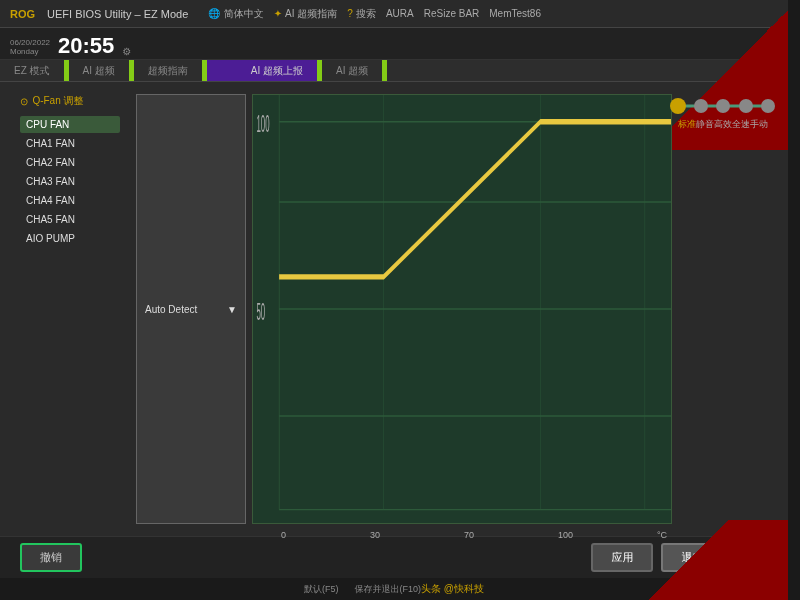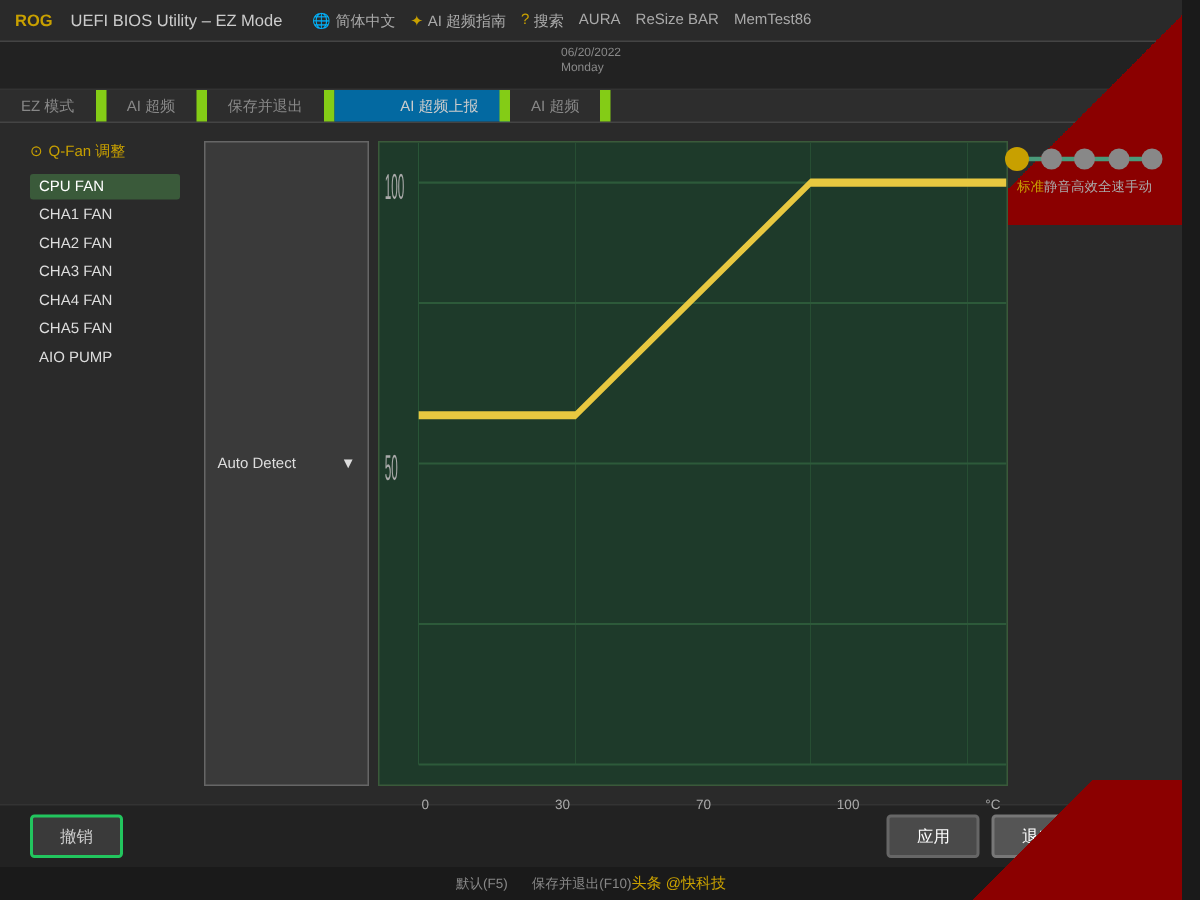--- a/index.html
+++ b/index.html
@@ -81,25 +81,24 @@
     .header-nav-item .icon {
       color: #c8a000;
       font-size: 10px;
     }
 
     
     .time-bar {
       background: #222;
       padding: 2px 10px;
       display: flex;
-      align-items: center;
+      align-items: flex-end;
       gap: 8px;
       height: 32px;
       border-bottom: 1px solid #333;
-      flex-direction: column;
     }
 
     .time-date {
       color: #888;
       font-size: 9px;
     }
 
     .time-display {
       color: #fff;
       font-size: 22px;
@@ -120,25 +119,25 @@
       border-bottom: 1px solid #444;
     }
 
     .top-tab {
       padding: 0 14px;
       color: #888;
       font-size: 10px;
       cursor: pointer;
       display: flex;
       align-items: center;
-      border-right: 7px solid #84cc16;
+      border-right: 5px solid #84cc16;
     }
 
     .top-tab.active {
-      background: #0369a1;
+      background: #4c1d95;
       color: #ccc;
       padding-left: 44px;
     }
 
     
     .content {
       flex: 1;
       background: #2a2a2a;
       padding: 12px 20px;
       display: flex;
@@ -390,21 +389,21 @@
   </div>
 
   <div class="top-tabs">
     <div class="top-tab">
       <span>EZ 模式</span>
     </div>
     <div class="top-tab">
       <span>AI 超频</span>
     </div>
     <div class="top-tab">
-      <span>保存并退出</span>
+      <span>超频指南</span>
     </div>
     <div class="top-tab active">
       <span>AI 超频上报</span>
     </div>
     <div class="top-tab">
       <span>AI 超频</span>
     </div>
   </div>
 
   <div class="content">

